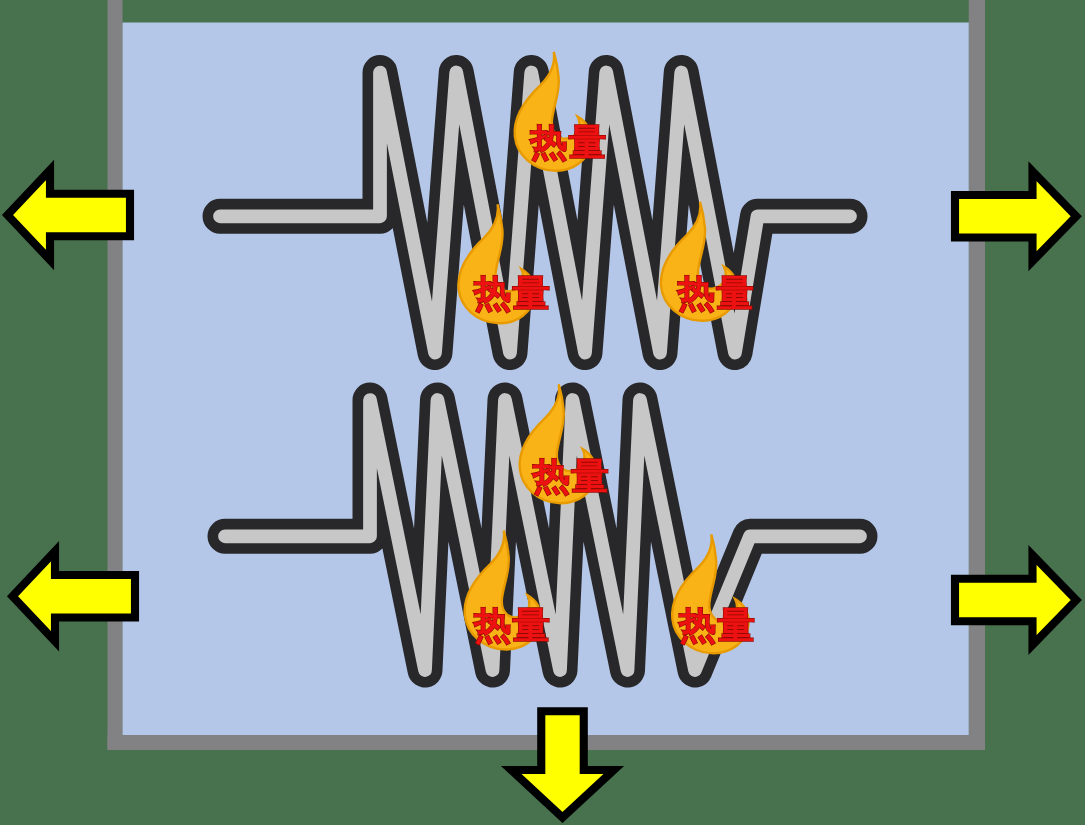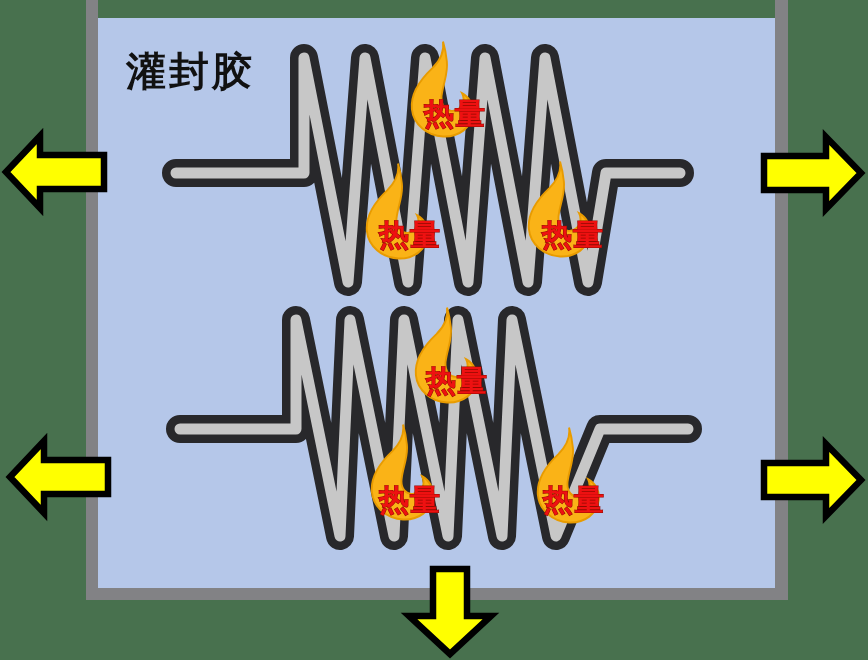--- a/index.html
+++ b/index.html
@@ -50,21 +50,20 @@
 </style>
 </head>
 <body>
 
 <div class="canvas">
 
   <div class="case">
     <div class="gel"></div>
   </div>
 
-  <div class="title">灌封胶</div>
 
   <svg class="overlay" width="868" height="660" viewBox="0 0 868 660">
 
     <defs>
       <path id="flame" stroke-width="2.5" d="M 54 2
                C 56 16 50 27 40 37
                C 23 53 11 71 13 91
                C 15 111 33 126 54 127
                C 75 128 91 115 93 98
                C 95 85 88 75 79 70

